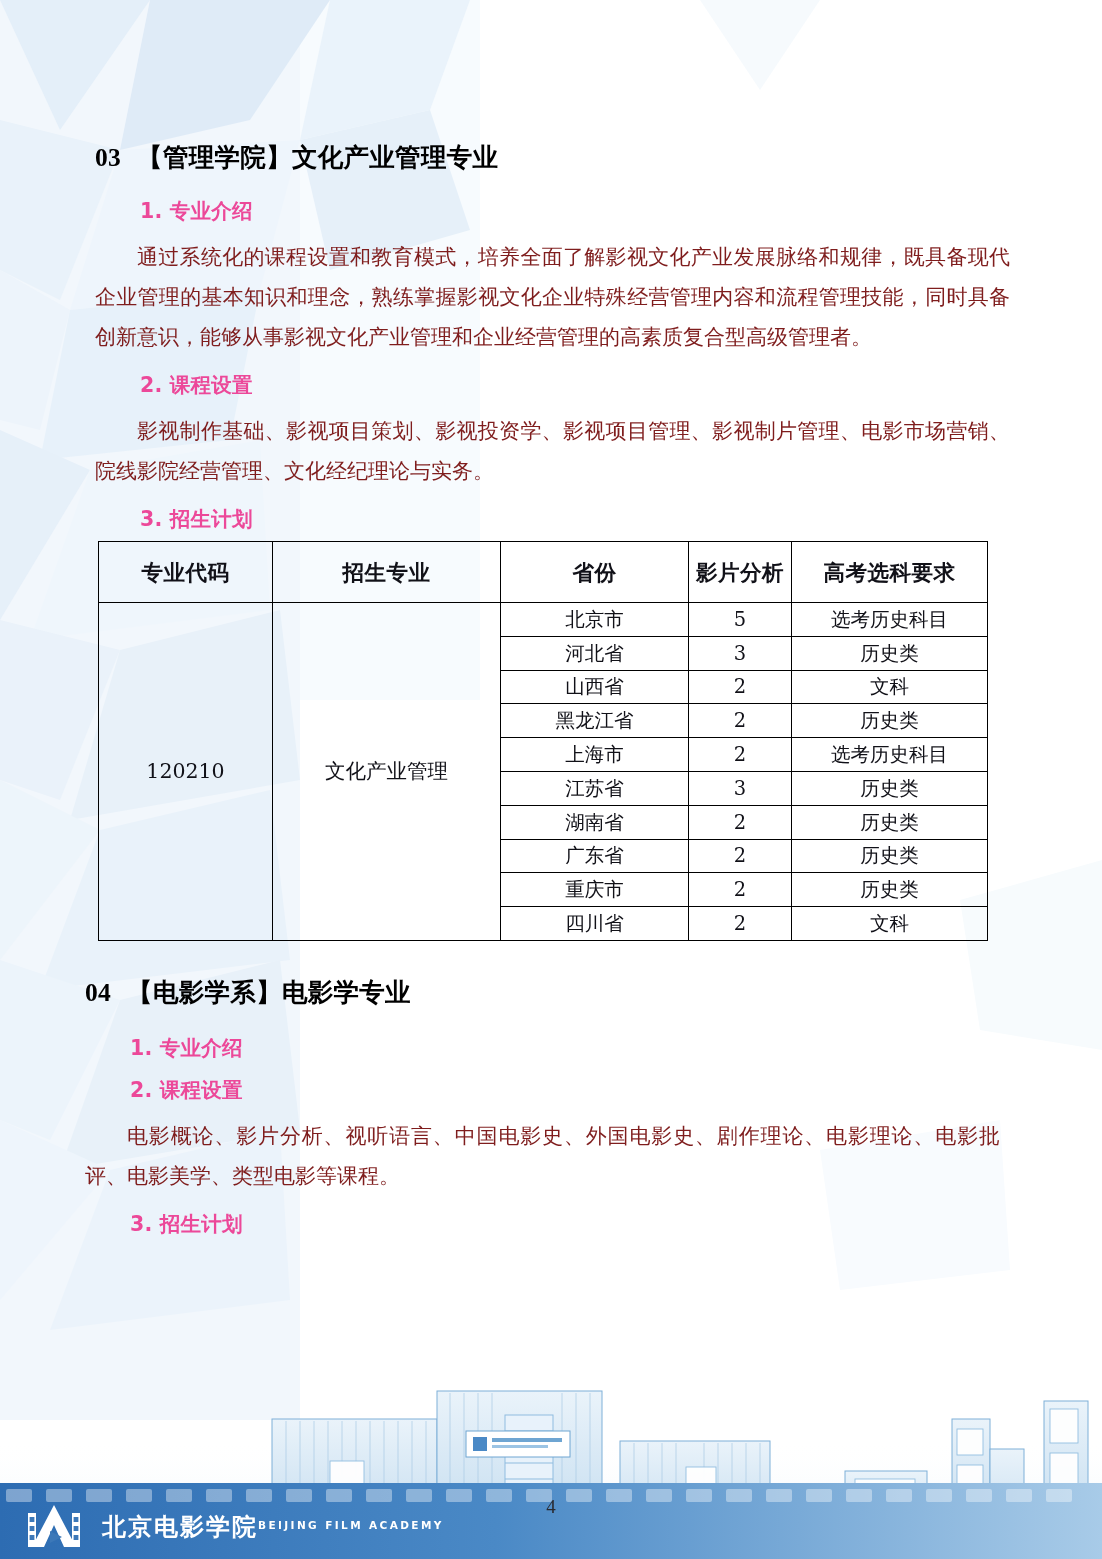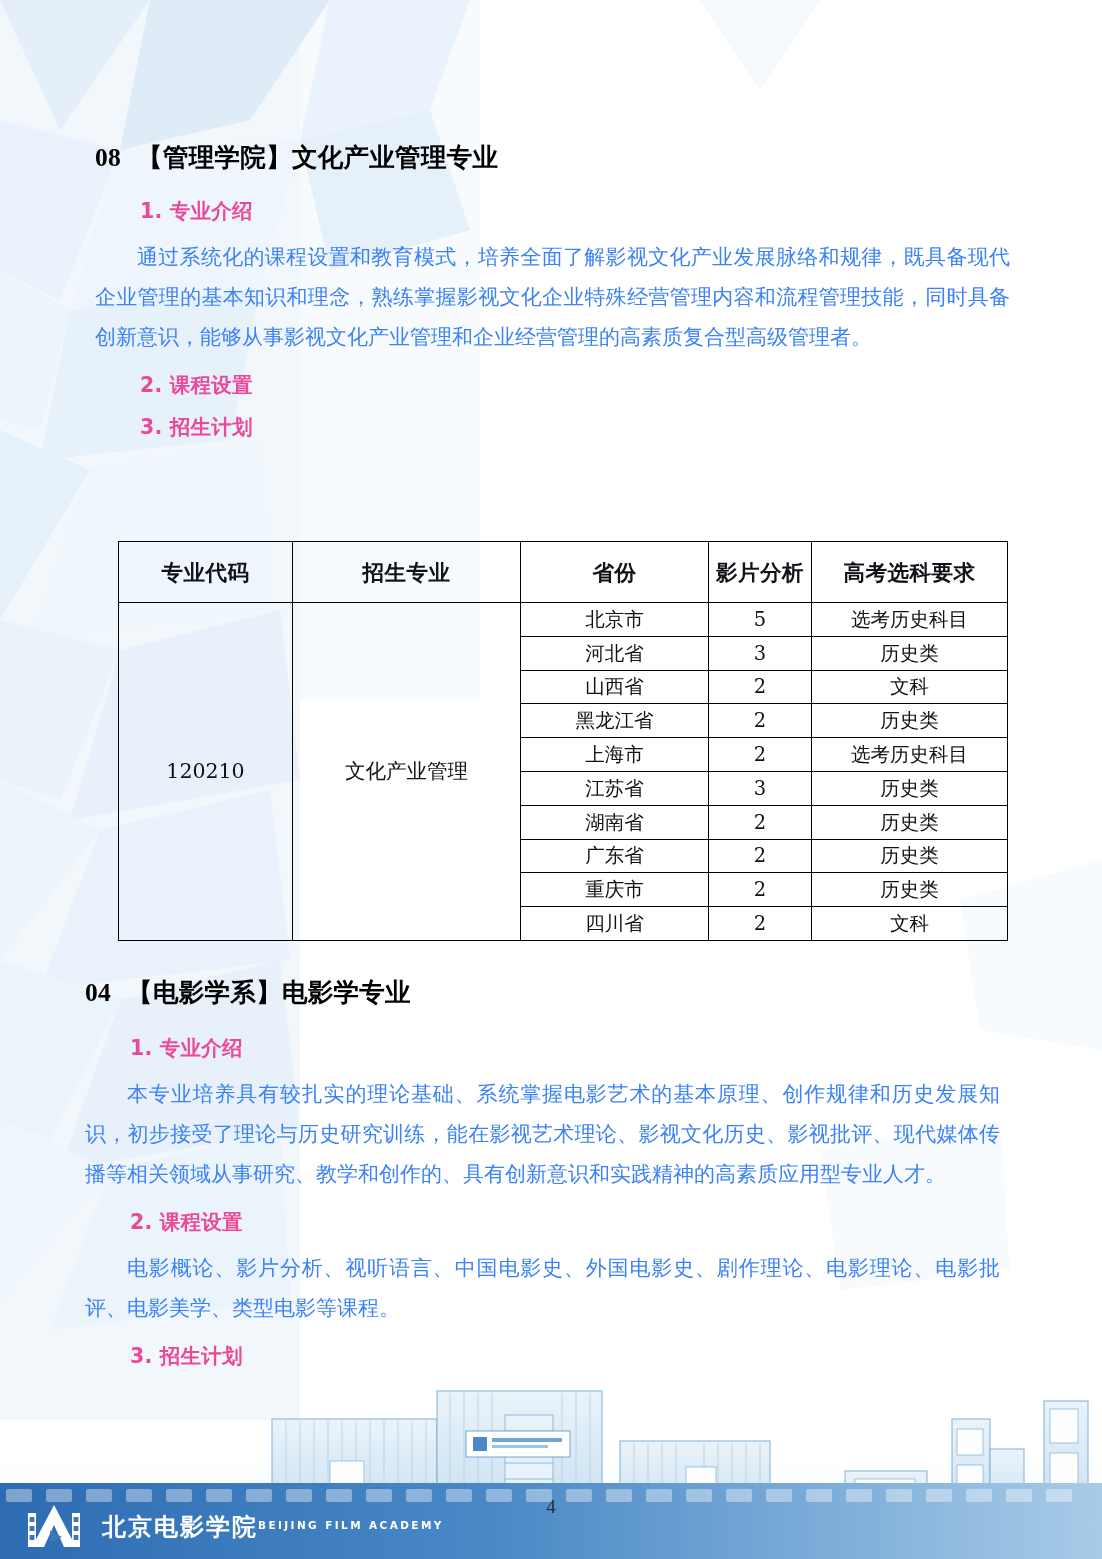--- a/index.html
+++ b/index.html
@@ -63,21 +63,21 @@
     font-weight: bold;
     color: #ec4899;
     font-family: "DejaVu Sans", sans-serif;
     letter-spacing: 0.2px;
     white-space: nowrap;
   }
 
   .body-par {
     margin: 0;
     font-size: 21px;
-    color: #3b82f6;
+    color: #7f1d1d;
     line-height: 40px;
     text-align: justify;
     text-justify: inter-ideograph;
     text-indent: 2em;
     font-family: "DejaVu Serif", "Liberation Serif", serif;
   }
 
   
   .plan-table {
     border-collapse: collapse;
@@ -212,34 +212,35 @@
     <polygon points="700,0 820,0 760,90" fill="#f6fafd"></polygon>
     <polygon points="960,900 1102,860 1102,1050 980,1030" fill="#f7fbfd"></polygon>
     <polygon points="820,1150 1000,1120 1010,1270 840,1290" fill="#f8fbfe"></polygon>
   </svg>
 
   <div class="content">
 
     <div style="position:absolute; left:95px; top:140px; width:915px;">
 
       <div class="sec-heading">
-        <span class="num">08</span><span class="title">【管理学院】文化产业管理专业</span>
+        <span class="num">03</span><span class="title">【管理学院】文化产业管理专业</span>
       </div>
 
       <div class="sub-heading" style="margin-top:22px; margin-left:45px;">1. 专业介绍</div>
 
       <p class="body-par" style="margin-top:12px; width:915px;">通过系统化的课程设置和教育模式，培养全面了解影视文化产业发展脉络和规律，既具备现代企业管理的基本知识和理念，熟练掌握影视文化企业特殊经营管理内容和流程管理技能，同时具备创新意识，能够从事影视文化产业管理和企业经营管理的高素质复合型高级管理者。</p>
 
       <div class="sub-heading" style="margin-top:14px; margin-left:45px;">2. 课程设置</div>
 
+      <p class="body-par" style="margin-top:12px; width:915px;">影视制作基础、影视项目策划、影视投资学、影视项目管理、影视制片管理、电影市场营销、院线影院经营管理、文化经纪理论与实务。</p>
 
       <div class="sub-heading" style="margin-top:14px; margin-left:45px;">3. 招生计划</div>
     </div>
 
-    <div style="position:absolute; left:118px; top:541px;">
+    <div style="position:absolute; left:98px; top:541px;">
       <table class="plan-table">
         <colgroup>
           <col class="col-code">
             <col class="col-major">
             <col class="col-prov">
           <col class="col-quota">
             <col class="col-req">
         </colgroup>
         <thead>
           <tr>
@@ -308,21 +309,20 @@
     </div>
 
     <div style="position:absolute; left:85px; top:975px; width:915px;">
 
       <div class="sec-heading">
         <span class="num">04</span><span class="title">【电影学系】电影学专业</span>
       </div>
 
       <div class="sub-heading" style="margin-top:24px; margin-left:45px;">1. 专业介绍</div>
 
-      <p class="body-par" style="margin-top:12px; width:915px;">本专业培养具有较扎实的理论基础、系统掌握电影艺术的基本原理、创作规律和历史发展知识，初步接受了理论与历史研究训练，能在影视艺术理论、影视文化历史、影视批评、现代媒体传播等相关领域从事研究、教学和创作的、具有创新意识和实践精神的高素质应用型专业人才。</p>
 
       <div class="sub-heading" style="margin-top:14px; margin-left:45px;">2. 课程设置</div>
 
       <p class="body-par" style="margin-top:12px; width:915px;">电影概论、影片分析、视听语言、中国电影史、外国电影史、剧作理论、电影理论、电影批评、电影美学、类型电影等课程。</p>
 
       <div class="sub-heading" style="margin-top:14px; margin-left:45px;">3. 招生计划</div>
     </div>
 
   </div>
 

